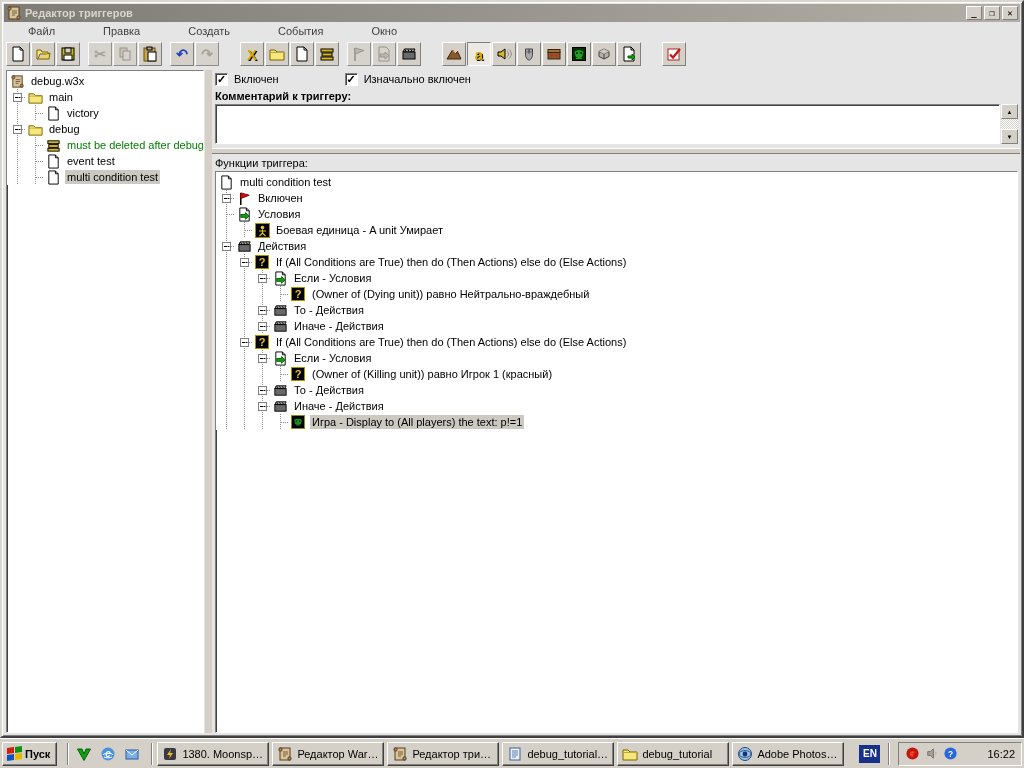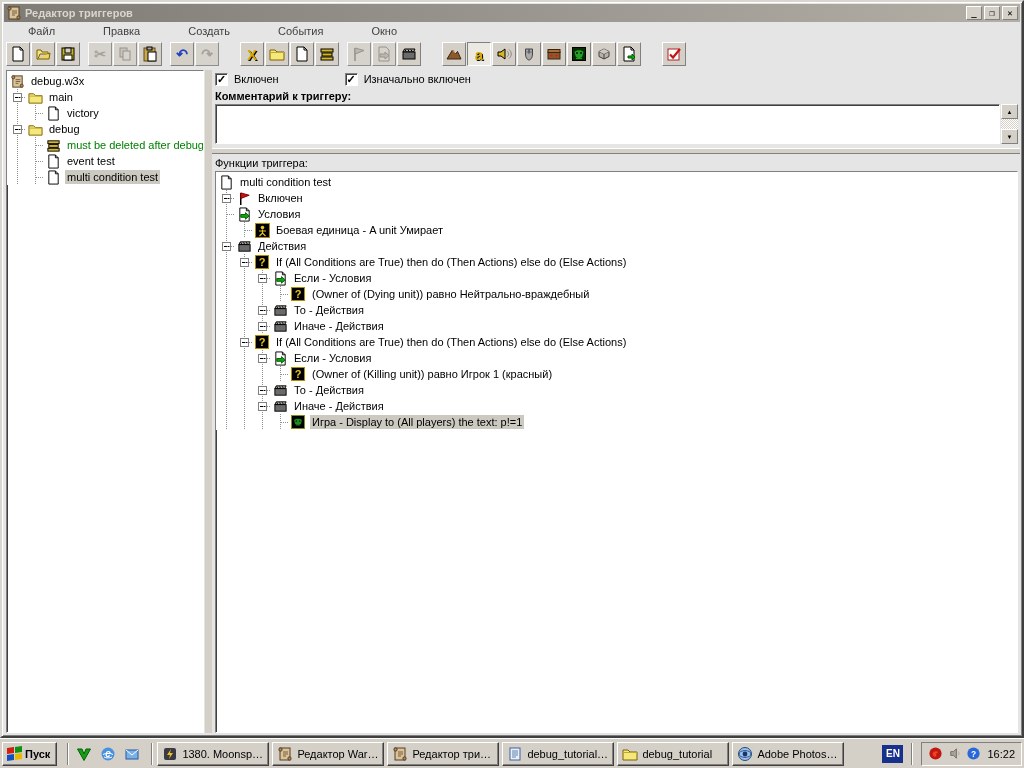--- a/index.html
+++ b/index.html
@@ -95,21 +95,21 @@
     border:1px solid;border-color:#ffffff #404040 #404040 #ffffff;box-shadow:inset -1px -1px 0 #808080;
     background:#d4d0c8;margin-right:3px;}
   .taskbtn .tlbl{overflow:hidden;text-overflow:ellipsis;white-space:nowrap;}
   .taskbtn .ic,.ql svg{width:16px;height:16px;flex:0 0 16px;}
   .tray{margin-left:auto;display:flex;align-items:center;gap:4px;}
   .langbox{width:21px;height:18px;background:#16308c;color:#fff;display:flex;align-items:center;
     justify-content:center;font-weight:bold;font-size:10px;}
   .traywell{height:24px;display:flex;align-items:center;gap:4px;padding:0 6px;
     border:1px solid;border-color:#808080 #ffffff #ffffff #808080;}
   .trayicon{width:15px;height:15px;display:flex;align-items:center;justify-content:center;}
-  .clock{padding-left:2px;}
+  .clock{padding-left:2px;margin-left:23px;}
 </style>
 </head>
 <body>
 
 <div class="window">
   <div class="titlebar">
     <span class="ticon"><svg viewBox="0 0 16 16">
           <rect x="3" y="2" width="10" height="12" fill="#d8c49c" stroke="#5a3c1e"></rect>
           <rect x="2" y="2" width="3" height="3" rx="1" fill="#b09468" stroke="#5a3c1e"></rect>
           <rect x="11" y="11" width="3" height="3" rx="1" fill="#b09468" stroke="#5a3c1e"></rect>

